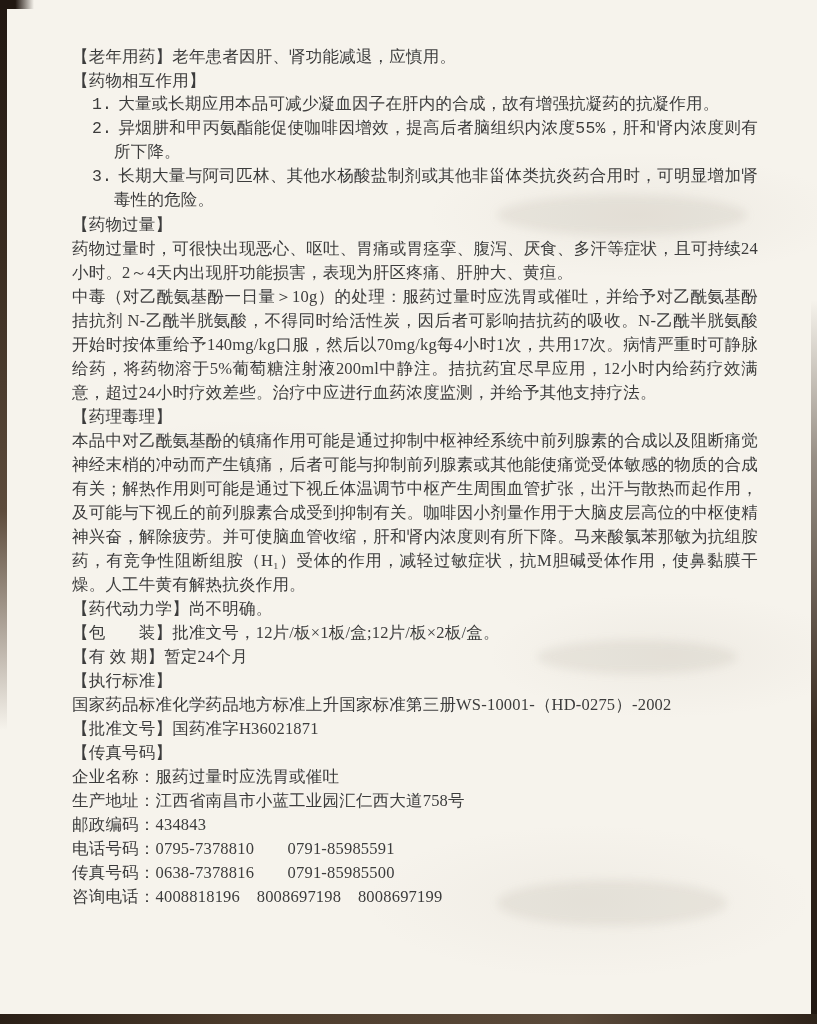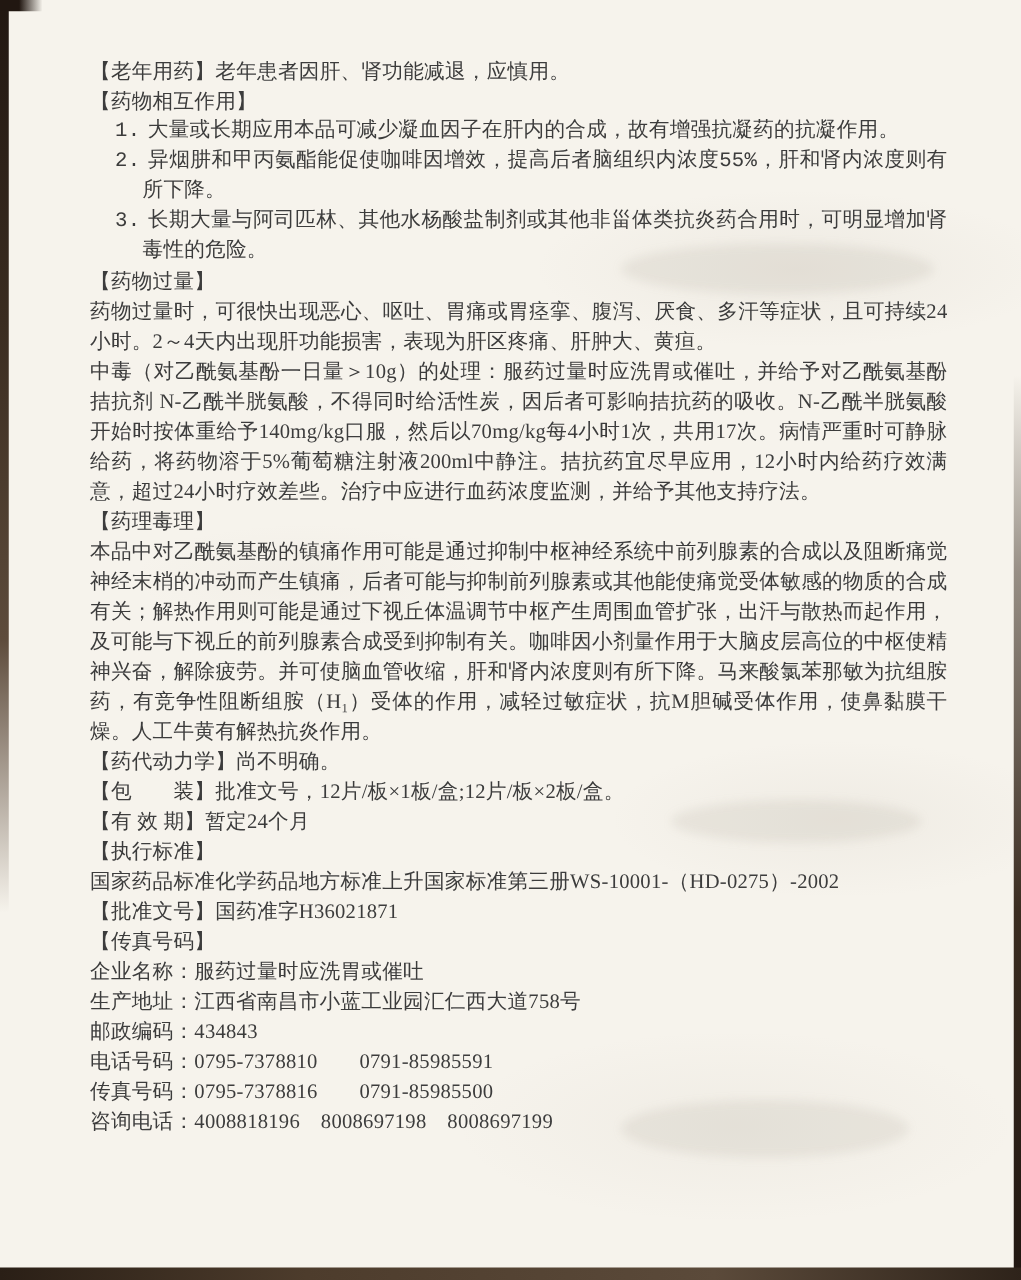--- a/index.html
+++ b/index.html
@@ -78,21 +78,21 @@
   <p class="line"><span class="lbl">【执行标准】</span></p>
   <p class="para">国家药品标准化学药品地方标准上升国家标准第三册WS-10001-（HD-0275）-2002</p>
 
   <p class="line"><span class="lbl">【批准文号】</span><span>国药准字H36021871</span></p>
 
   <p class="line"><span class="lbl">【传真号码】</span></p>
   <p class="company">企业名称：服药过量时应洗胃或催吐</p>
   <p class="company">生产地址：江西省南昌市小蓝工业园汇仁西大道758号</p>
   <p class="company">邮政编码：434843</p>
   <p class="company">电话号码：0795-7378810　　0791-85985591</p>
-  <p class="company">传真号码：0795-7378816　　0791-85985500</p>
+  <p class="company">传真号码：0638-7378816　　0791-85985500</p>
   <p class="company">咨询电话：4008818196　8008697198　8008697199</p>
 
 </div>
 
 <div class="smudge s1"></div>
 <div class="smudge s2"></div>
 <div class="smudge s3"></div>
 
 <div class="edge-left"></div>
 <div class="edge-top-left"></div>

